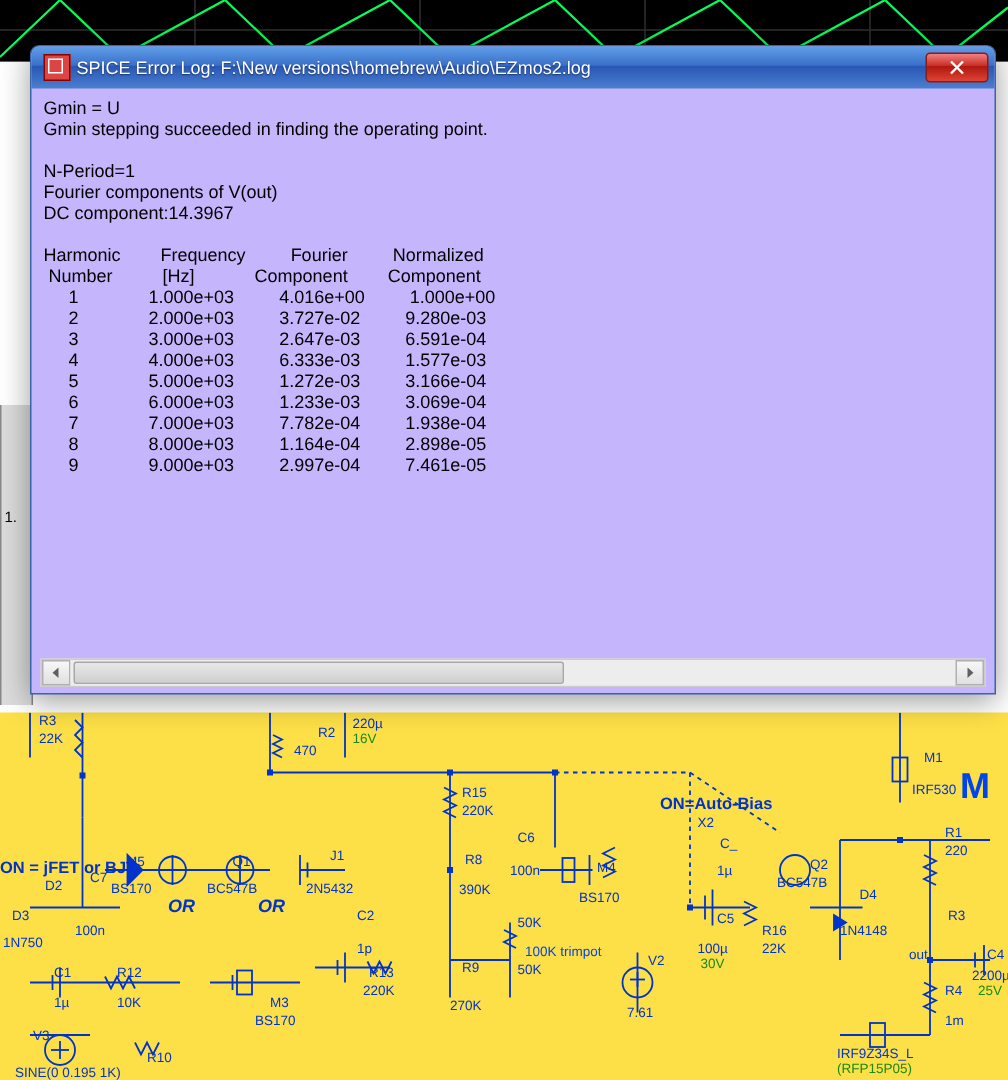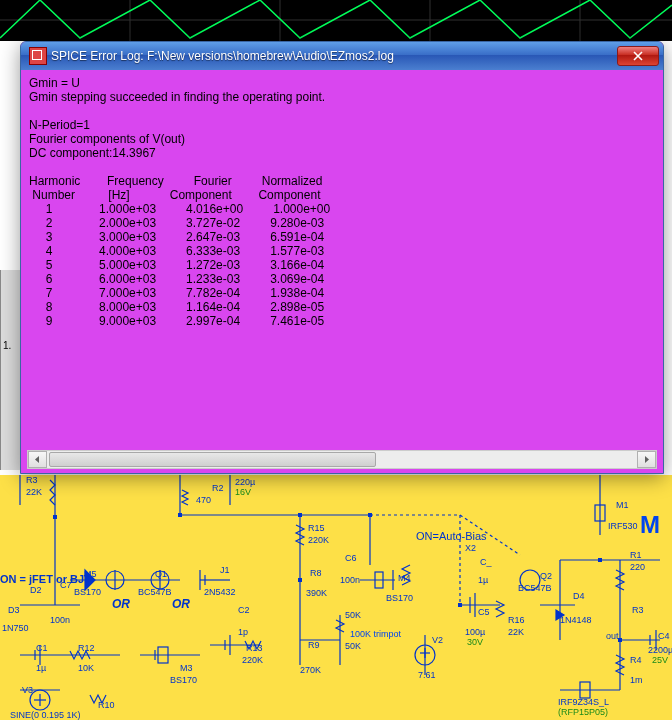--- a/index.html
+++ b/index.html
@@ -1,20 +1,20 @@
 <!DOCTYPE html>
 <html><head>
 <meta charset="utf-8">
 <style>
 html,body{margin:0;padding:0;width:672px;height:720px;font-family:Arial,sans-serif;overflow:hidden;background:#fff}
 .bg-scope{position:absolute;top:0;left:0;width:672px;height:41px;background:#000}
 .scope-rule{position:absolute;top:270px;left:0;width:20px;height:200px;background:#dcdcdc;border-left:1px solid #888;border-right:1px solid #888}
 .scope-tick{position:absolute;left:2px;font-size:10px;color:#000}
 .schem{position:absolute;top:475px;left:0;width:672px;height:245px;background:#fde047;overflow:hidden}
-.win{position:absolute;top:41px;left:20px;width:642px;height:431px;border:1px solid #3a65a3;border-radius:6px 6px 0 0;box-shadow:0 4px 20px rgba(0,0,0,.4);background:#d946ef}
+.win{position:absolute;top:30px;left:20px;width:642px;height:431px;border:1px solid #3a65a3;border-radius:6px 6px 0 0;box-shadow:0 4px 20px rgba(0,0,0,.4);background:#c4b5fd}
 .titlebar{height:28px;background:linear-gradient(to bottom,#5f9ee8 0%,#3a6fc8 45%,#2856b5 46%,#4b7fd0 100%);border-radius:5px 5px 0 0;display:flex;align-items:center;padding:0 4px;position:relative}
 .app-icon{width:16px;height:16px;background:#d44;border:1px solid #800;margin:0 4px;position:relative}
 .app-icon::after{content:"";position:absolute;top:2px;left:2px;width:8px;height:8px;border:1px solid #fff}
 .title{color:#fff;font-size:12px;text-shadow:0 1px 1px rgba(0,0,0,.5);flex:1;white-space:nowrap}
 .close-btn{width:40px;height:18px;background:linear-gradient(to bottom,#f08080,#c72b1f 45%,#b01810 46%,#d43);border:1px solid #8b1a1a;border-radius:3px;display:flex;align-items:center;justify-content:center;cursor:pointer}
 .close-btn svg{width:10px;height:10px}
 .content{padding:6px 8px;font-family:Liberation Sans, sans-serif;font-size:12px;color:#000;line-height:14px;white-space:pre;overflow:hidden;height:368px}
 .hscroll{position:absolute;bottom:4px;left:6px;right:6px;height:17px;background:#f0f0f0;border:1px solid #ccc;display:flex}
 .sb-btn{width:17px;height:15px;background:linear-gradient(#f7f7f7,#e0e0e0);border:1px solid #b0b0b0;display:flex;align-items:center;justify-content:center}
 .sb-track{flex:1;background:#ededed;display:flex;align-items:center}
@@ -132,21 +132,21 @@
   <span class="schem-text" style="top:12px;left:26px">22K</span>
   <span class="schem-text" style="top:8px;left:212px">R2</span>
   <span class="schem-text" style="top:20px;left:196px">470</span>
   <span class="schem-text" style="top:2px;left:235px">220µ</span>
   <span class="schem-text" style="top:12px;left:235px;color:#1a8a1a">16V</span>
   <span class="schem-text" style="top:48px;left:308px">R15</span>
   <span class="schem-text" style="top:60px;left:308px">220K</span>
   <span class="schem-text" style="top:25px;left:616px">M1</span>
   <span class="schem-text" style="top:46px;left:608px">IRF530</span>
   <span class="schem-label" style="top:36px;left:640px;font-size:24px;color:#0044ee">M</span>
-  <span class="schem-label" style="top:55px;left:416px;font-weight:normal">ON=Auto-Bias</span>
+  <span class="schem-label" style="top:55px;left:440px;font-weight:bold">ON=Auto-Bias</span>
   <span class="schem-text" style="top:68px;left:465px">X2</span>
   <span class="schem-text" style="top:75px;left:630px">R1</span>
   <span class="schem-text" style="top:87px;left:630px">220</span>
   <span class="schem-text" style="top:96px;left:540px">Q2</span>
   <span class="schem-text" style="top:108px;left:518px">BC547B</span>
   <span class="schem-text" style="top:116px;left:573px">D4</span>
   <span class="schem-text" style="top:140px;left:560px">1N4148</span>
   <span class="schem-text" style="top:130px;left:632px">R3</span>
   <span class="schem-text" style="top:156px;left:606px">out</span>
   <span class="schem-text" style="top:156px;left:658px">C4</span>

